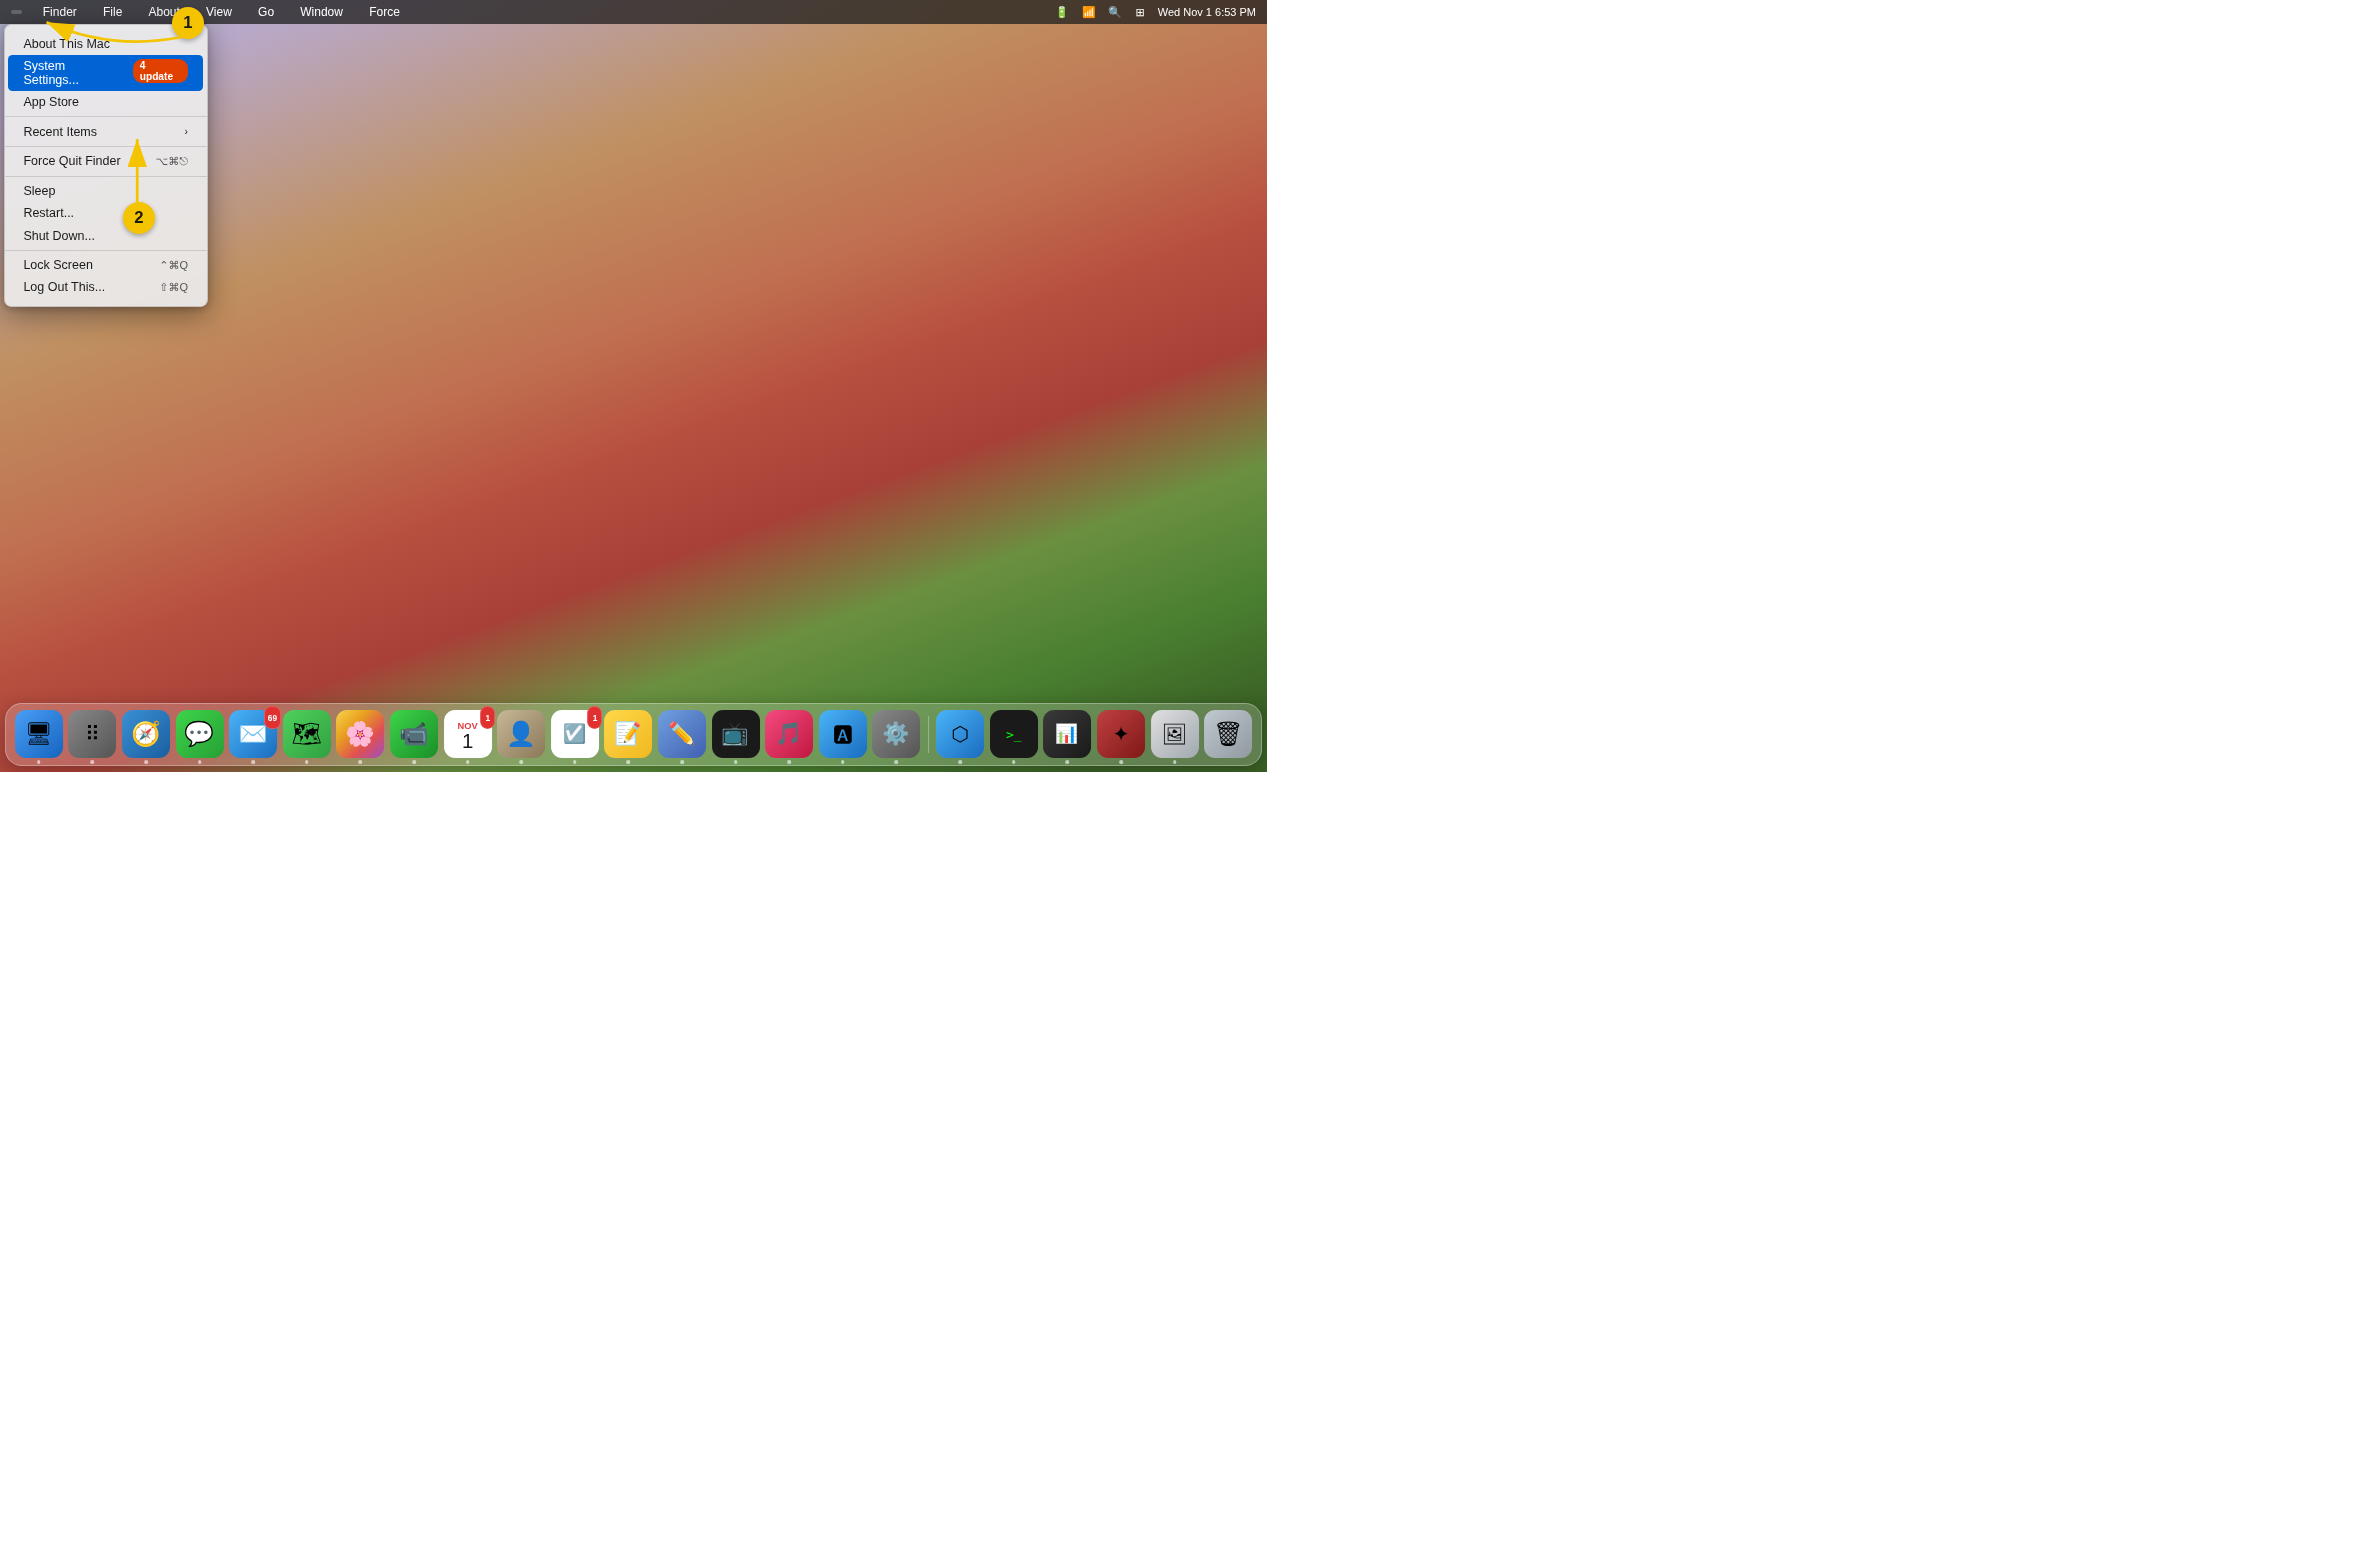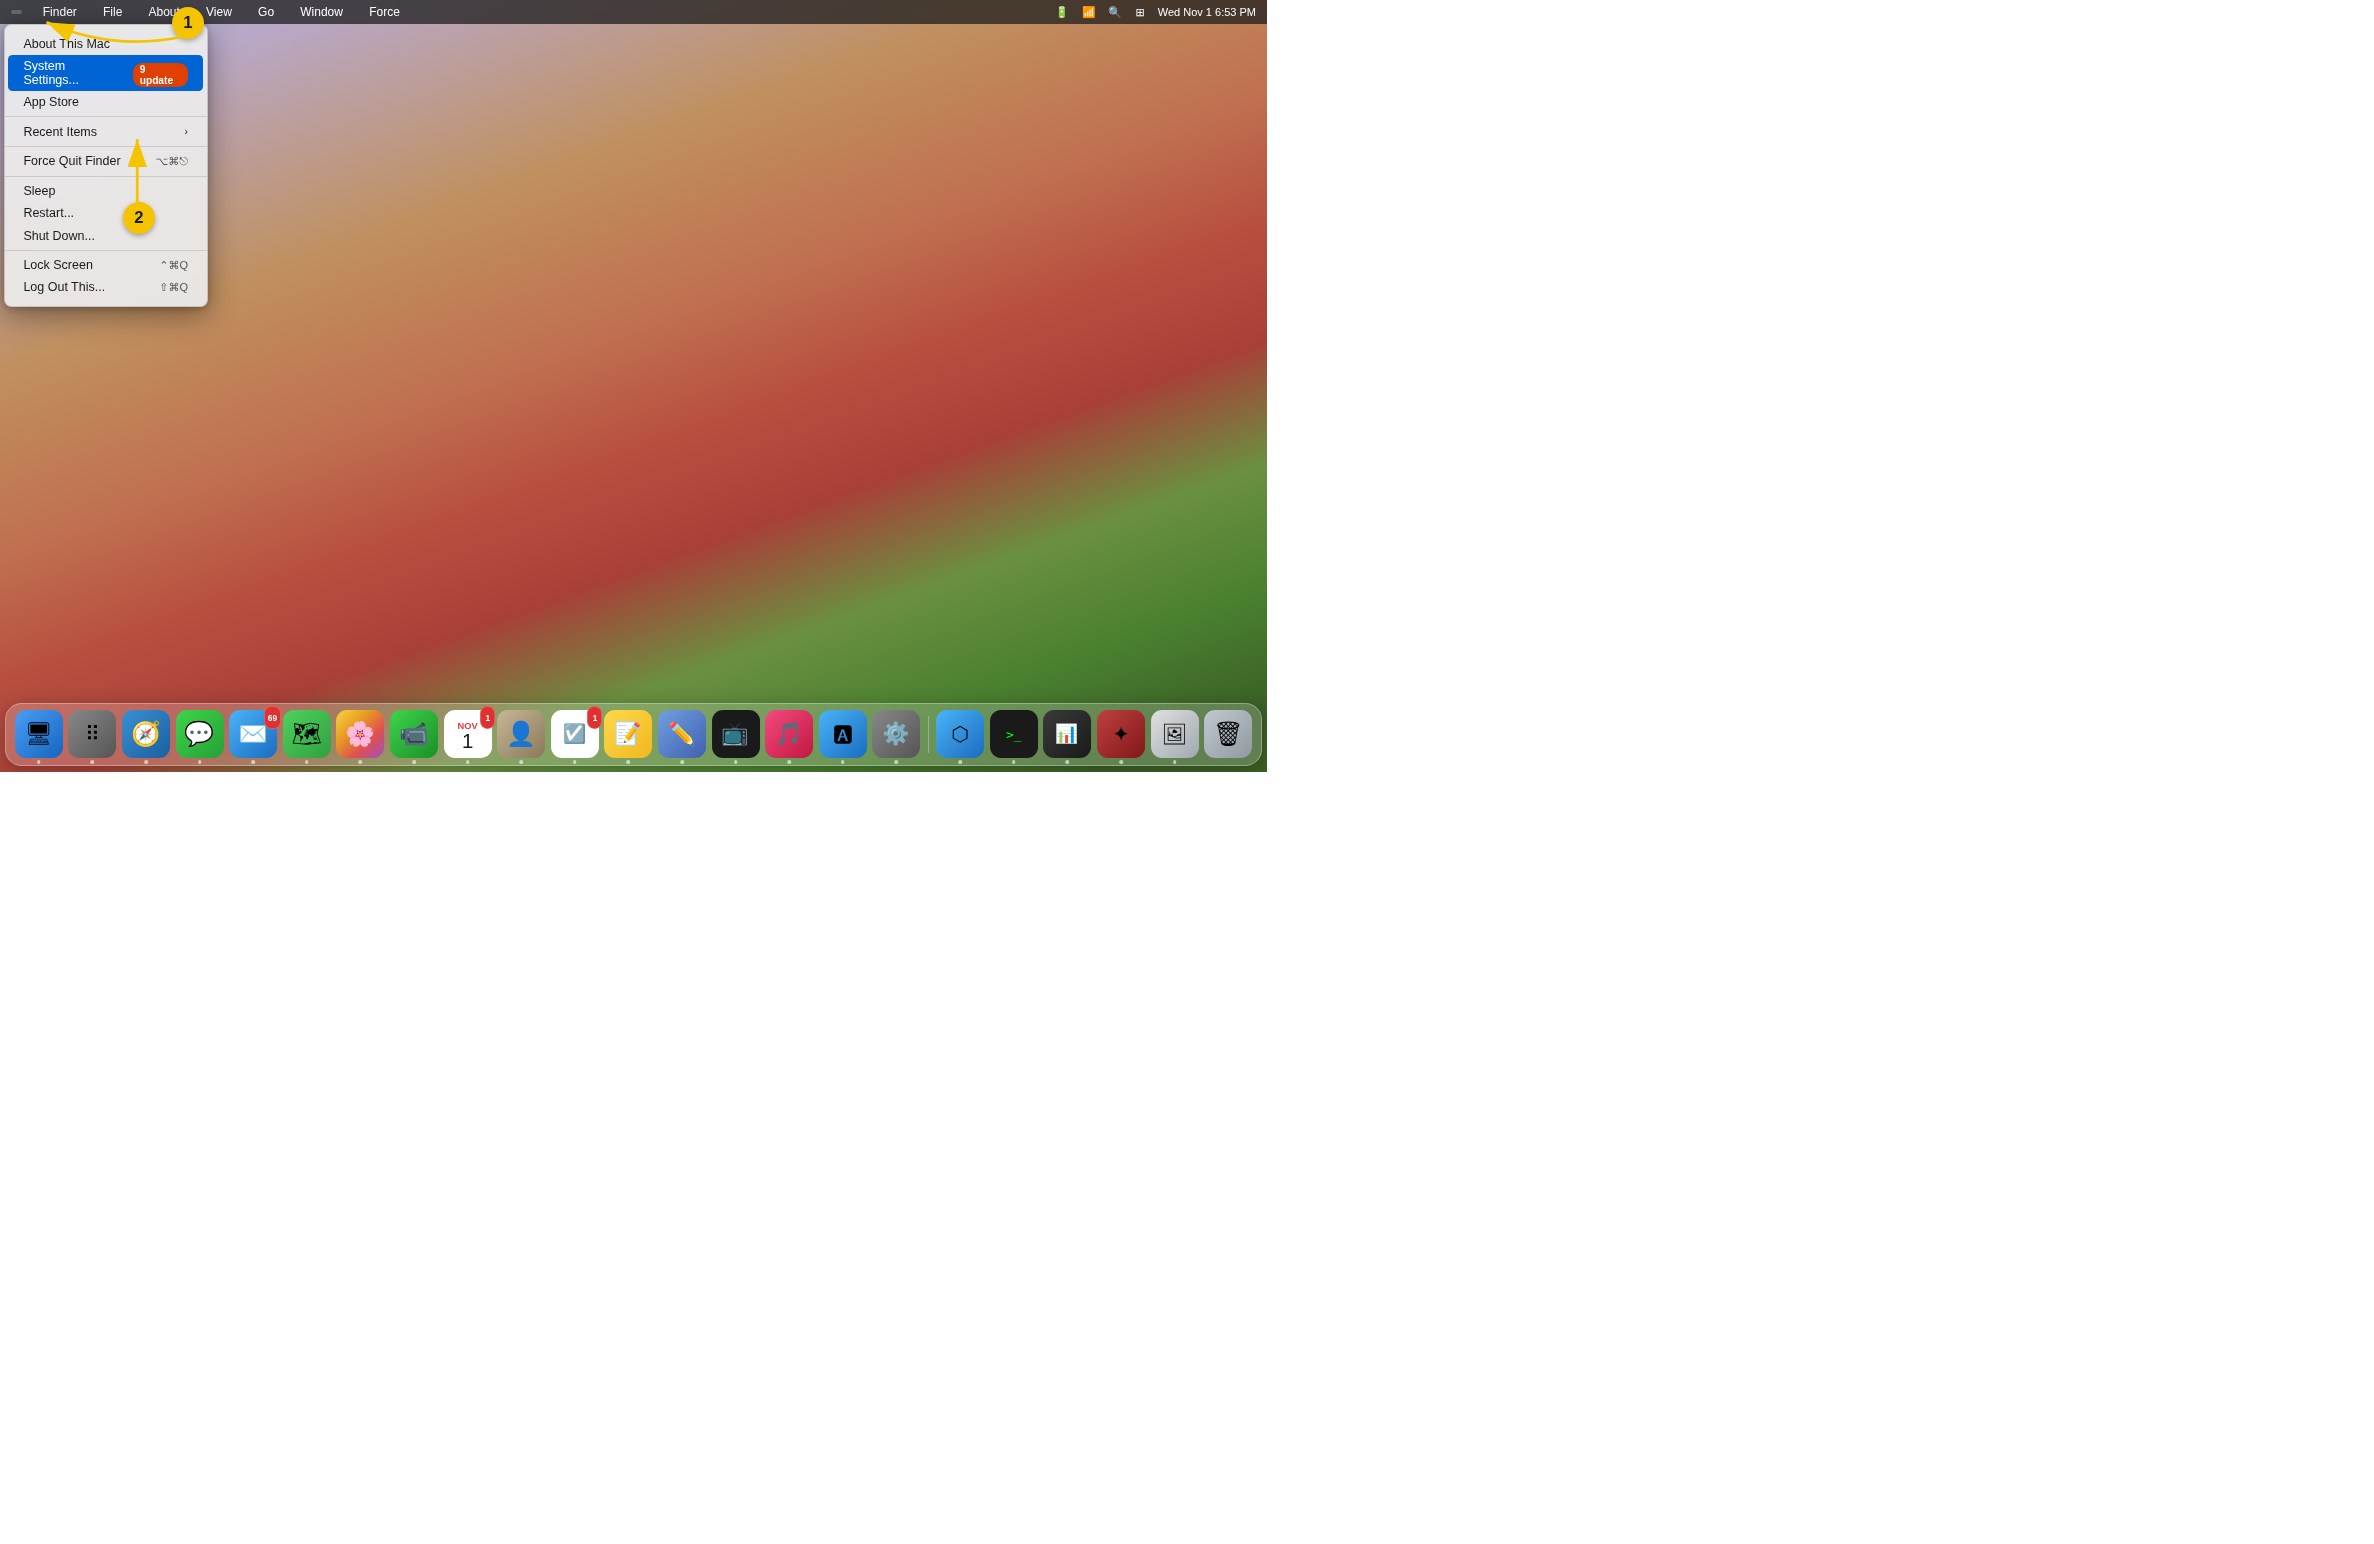--- a/index.html
+++ b/index.html
@@ -133,21 +133,21 @@
       color: white;
       font-size: 10.2px;
       font-weight: 600;
       padding: 0.9px 6.5px;
       border-radius: 9.3px;
       margin-left: 5.6px;
     }
 
     .menu-item-label {
       display: flex;
-      align-items: flex-end;
+      align-items: flex-start;
       gap: 3.7px;
     }
 
     .menu-divider {
       height: 0.9px;
       background: rgba(0,0,0,0.12);
       margin: 3.7px 0;
     }
 
     .menu-item .chevron {
@@ -299,21 +299,21 @@
 
 <div class="apple-menu">
 
   <div class="menu-item">
     <span>About This Mac</span>
   </div>
 
   <div class="menu-item highlighted">
     <span class="menu-item-label">
       <span>System Settings...</span>
-      <span class="badge">9 update</span>
+      <span class="badge">4 update</span>
     </span>
   </div>
 
   <div class="menu-item">
     <span>App Store</span>
   </div>
 
   <div class="menu-divider"></div>
 
   <div class="menu-item">

